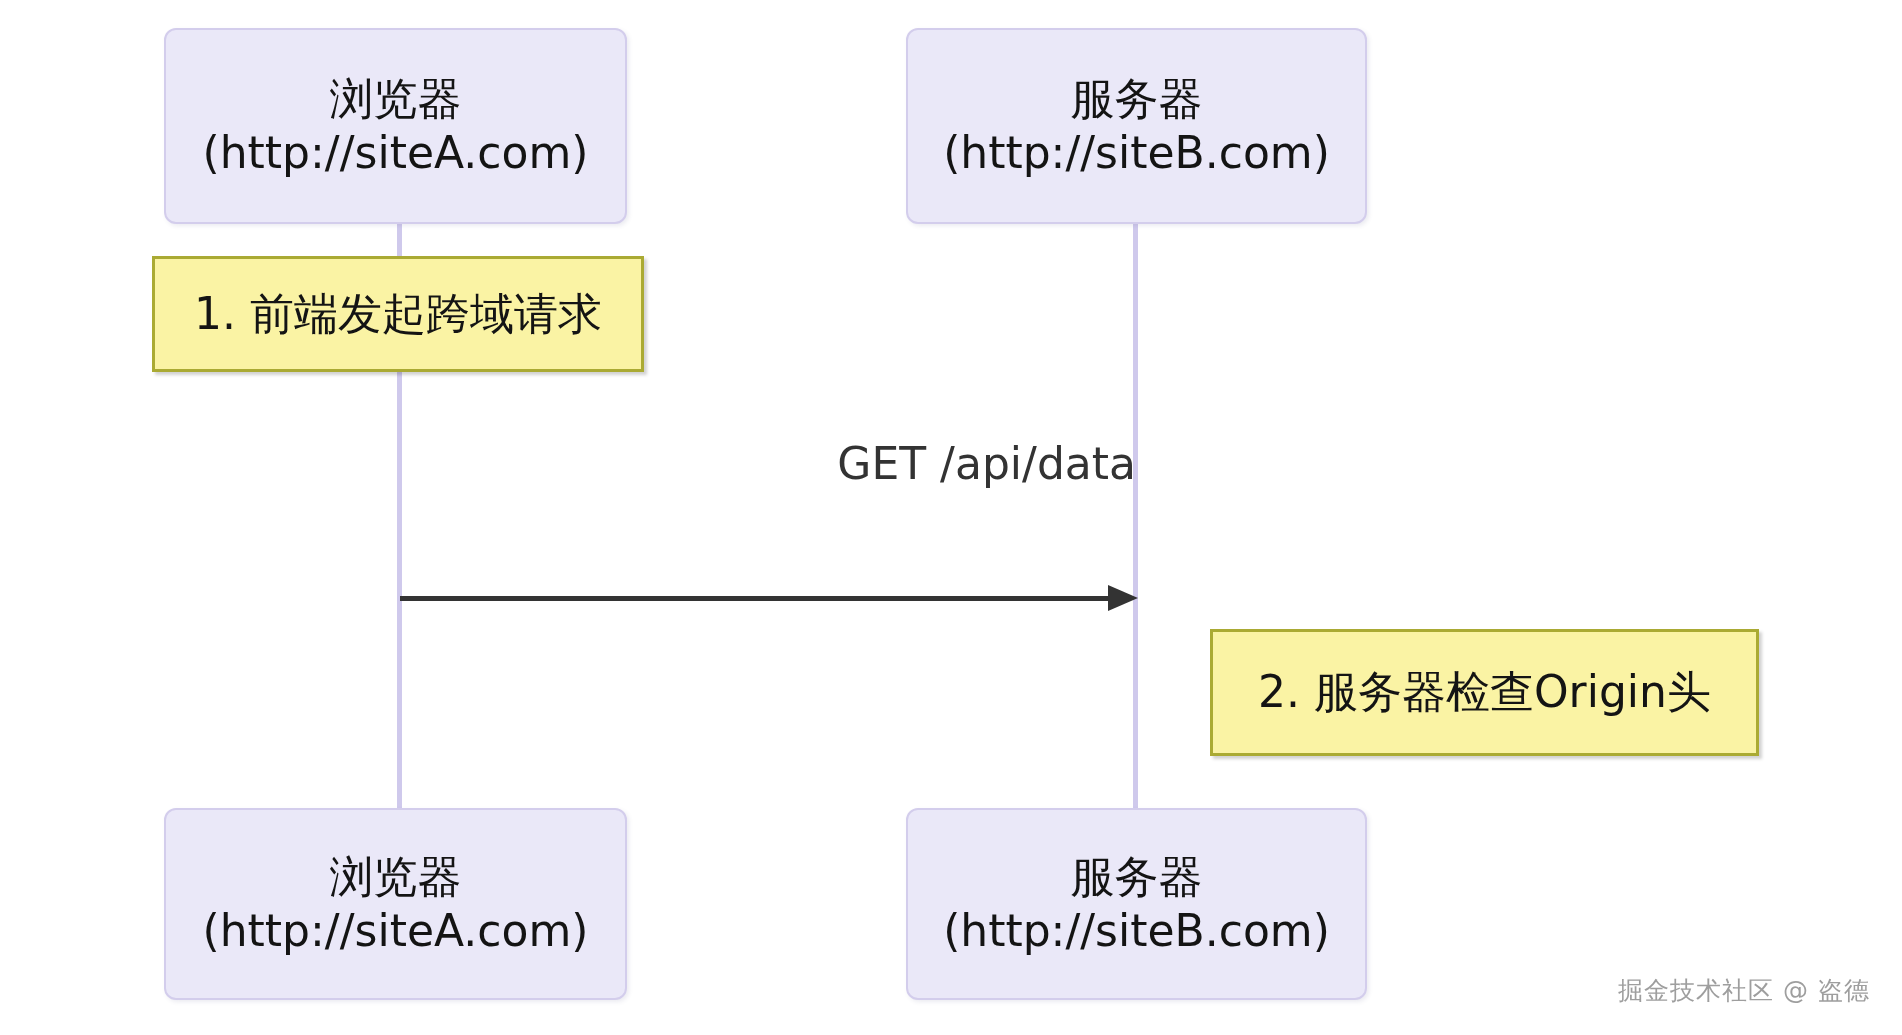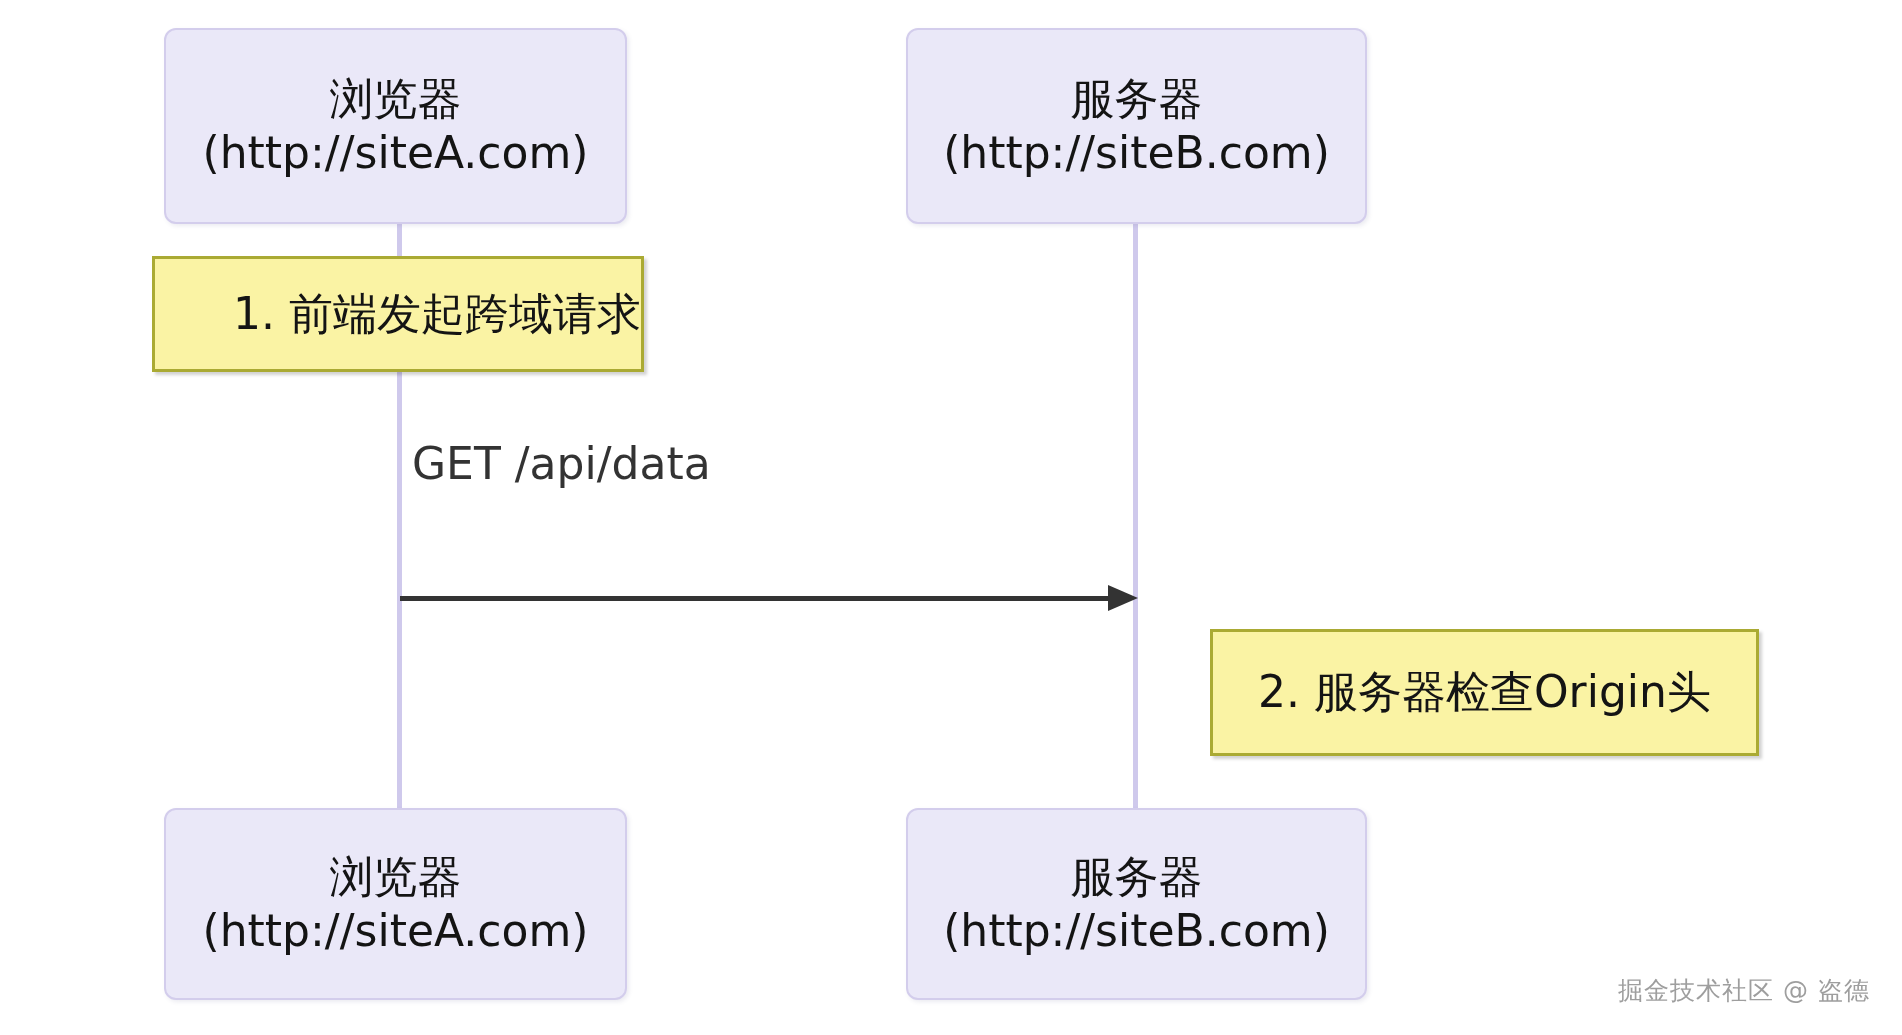--- a/index.html
+++ b/index.html
@@ -64,28 +64,28 @@
     border: 3px solid var(--note-border);
     box-shadow: 3px 3px 3px rgba(0, 0, 0, 0.18);
     display: flex;
     align-items: center;
     justify-content: center;
     text-align: center;
     color: var(--text-dark);
     font-size: 44px;
     z-index: 4;
   }
-  .note-1 { left: 152px;  top: 256px; width: 492px; height: 116px; justify-content: flex-end; }
+  .note-1 { left: 152px;  top: 256px; width: 492px; height: 116px; }
   .note-2 { left: 1210px; top: 629px; width: 549px; height: 127px; }
 
   .message-label {
     position: absolute;
-    left: 412px; top: 434px;
+    left: 400px; top: 434px;
     width: 736px;
-    text-align: left;
+    text-align: right;
     color: var(--message-text);
     font-size: 44px;
     line-height: 1.36;
     z-index: 2;
   }
   .arrow-line {
     position: absolute;
     left: 400px; top: 596px;
     width: 708px; height: 5px;
     background: var(--arrow);

